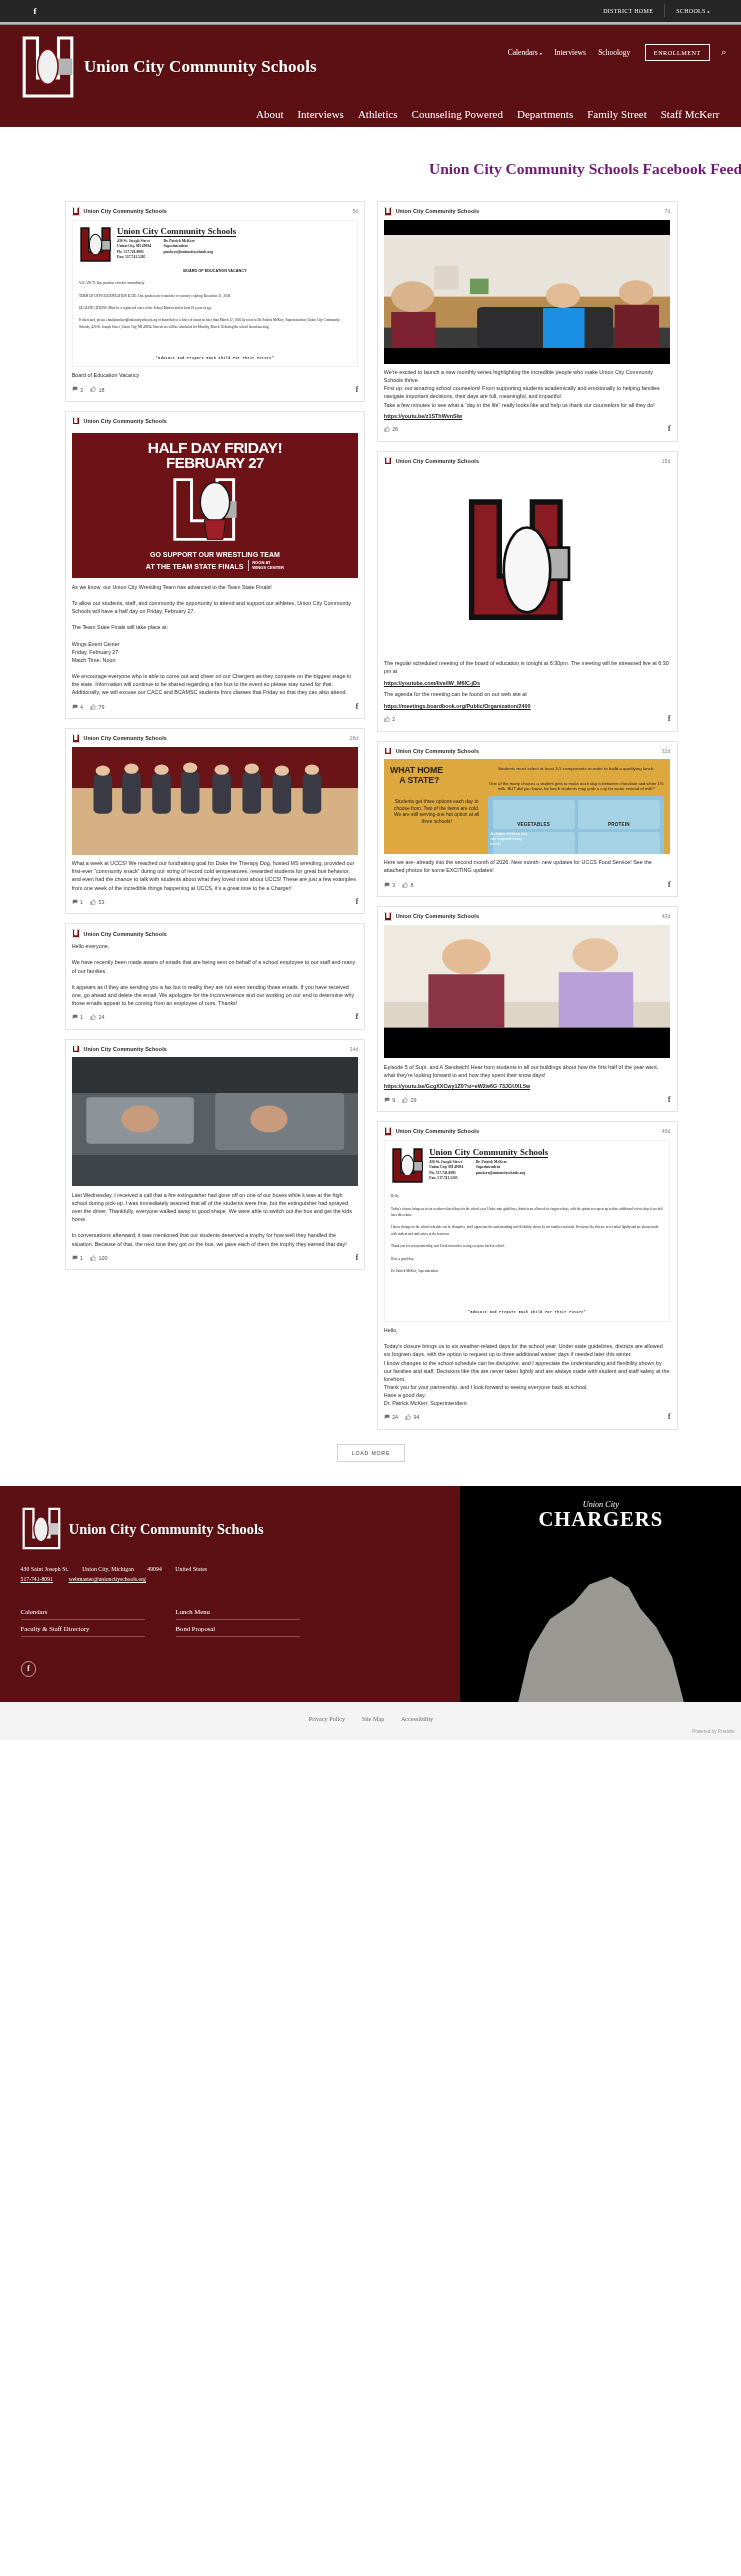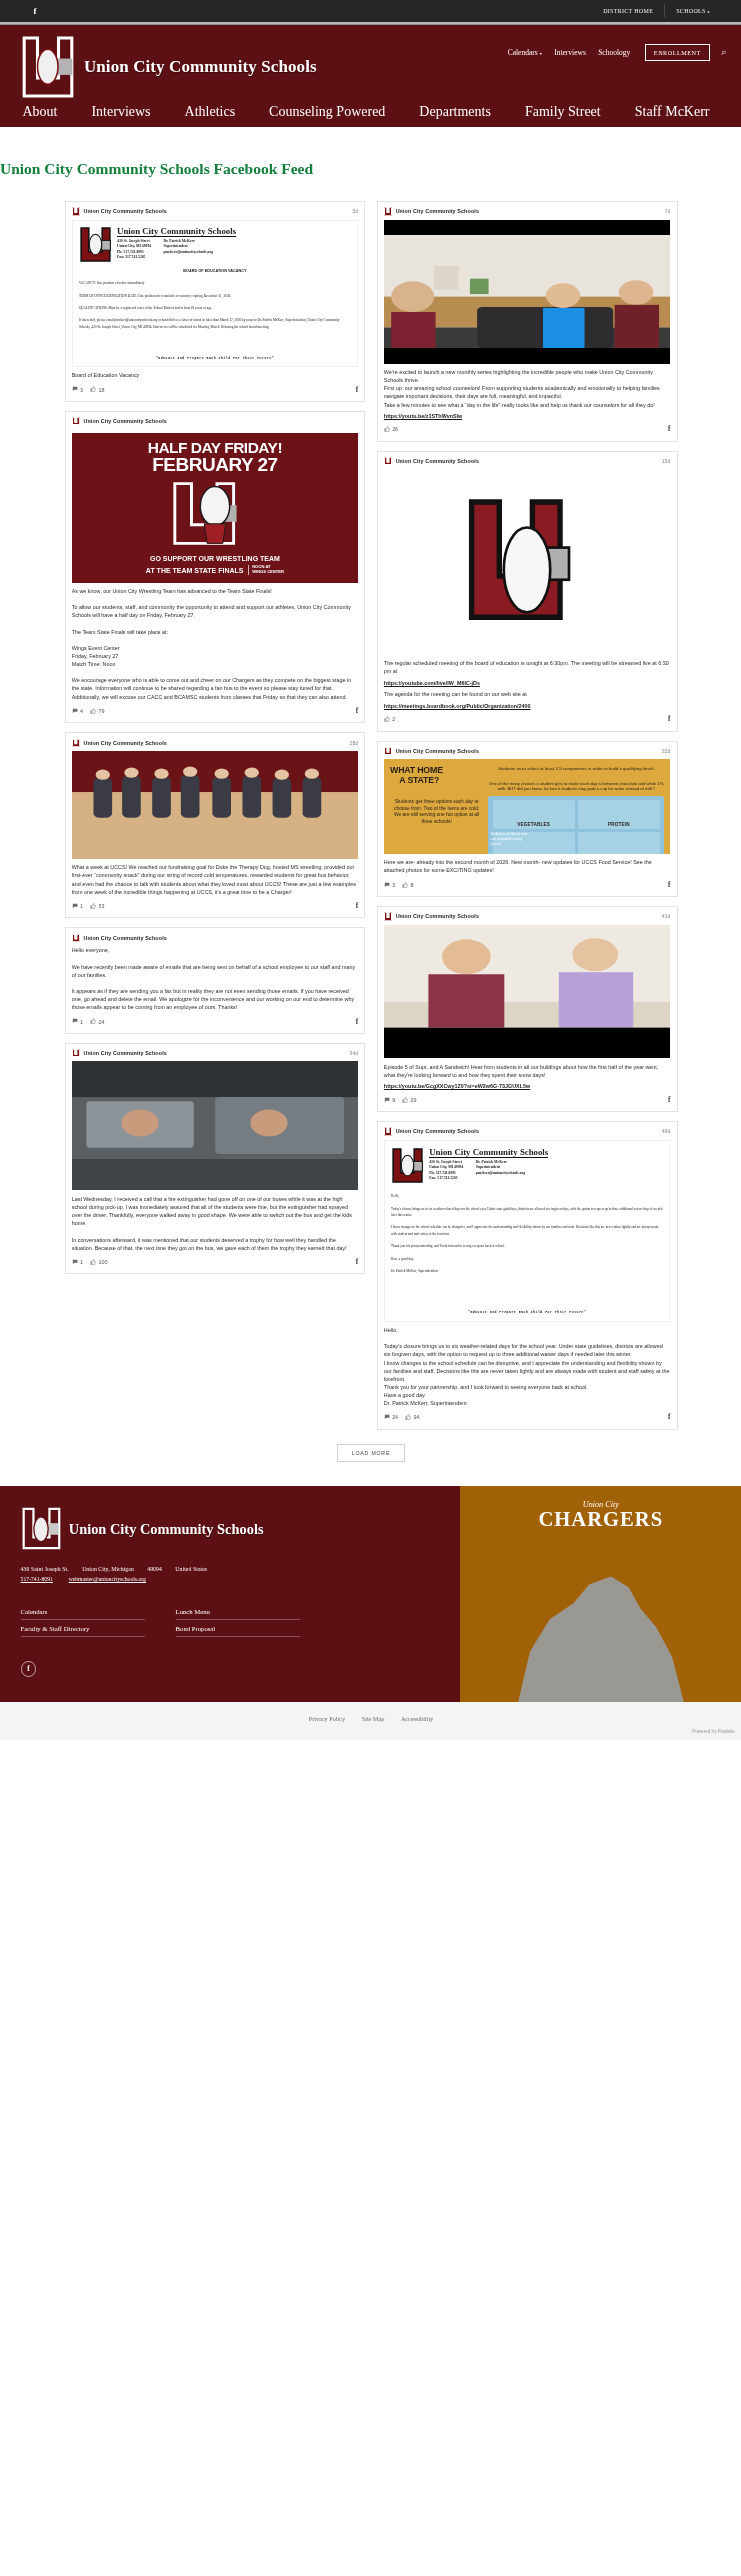--- a/index.html
+++ b/index.html
@@ -50,27 +50,27 @@
   .enroll-btn{
     border:0.5px solid #fff; color:#fff; padding:4.1px 8.2px; font-size:6.2px;
     letter-spacing:0.5px; font-family:"Liberation Serif", serif; margin-left:8.2px;
     background:transparent; cursor:pointer;
   }
   .search-ico{ margin-left:11.3px; color:#fff; font-size:9.3px; cursor:pointer; }
   .mainnav{
     position:absolute; right:15.5px; bottom:7.2px; display:flex; align-items:center;
   }
   .mainnav a{
-    color:#fff; text-decoration:none; font-size:14px; margin:0 17px;
+    color:#fff; text-decoration:none; font-size:11px; margin:0 7px;
     font-family:"Liberation Serif", serif;
   }
 
   
   .page-title{
-    text-align:left; color:#15803d; font-size:15.5px; font-weight:bold;
+    text-align:right; color:#701a75; font-size:15.5px; font-weight:bold;
     font-family:"Liberation Serif", serif; margin:33px 0 23px;
   }
 
   
   .feed{
     width:613px; margin:0 auto; display:flex; gap:11.3px; align-items:flex-start;
   }
   .col{ flex:1 1 0; display:flex; flex-direction:column; gap:9.3px; min-width:0;}
   .post{
     border:0.5px solid #e3e3e3; background:#fff; padding:5.2px 6.2px 7.2px;
@@ -105,21 +105,21 @@
     border-bottom:1px solid #111; padding-bottom:0.5px; display:inline-block;}
   .doc-cols{ display:flex; gap:12.4px; font-family:"Liberation Serif",serif; font-size:3.7px;
     font-weight:bold; line-height:1.5; margin-top:1.5px;}
   .doc-body{ font-family:"Liberation Serif",serif; font-size:3.4px; line-height:2.1; margin-top:7.2px;}
   .doc-center{ text-align:center; font-weight:bold; font-size:3.8px; margin:6.2px 0;}
   .doc-motto{ text-align:center; font-family:"Liberation Mono",monospace;
     font-size:3.2px; font-weight:bold; letter-spacing:0.5px; margin-top:25px;}
 
   .m-halfday{ background:#6d1318; padding:6.2px 4.1px 7.2px; text-align:center; color:#fff;margin-top:8px;}
   .m-halfday .l1{ font-size:15.5px; font-weight:bold; letter-spacing:-0.5px; line-height:1;}
-  .m-halfday .l2{ font-size:19px; font-weight:bold; letter-spacing:-0.5px; line-height:1.05;}
+  .m-halfday .l2{ font-size:15px; font-weight:bold; letter-spacing:-0.5px; line-height:1.05;}
   .m-halfday .l3{ font-size:7px; font-weight:bold; line-height:1.15; margin-top:3.1px;}
   .m-halfday .l4{ font-size:4.1px; font-weight:bold; line-height:1.2;}
   .halfday-mascot{ height:77px; display:flex; align-items:center; justify-content:center;}
 
   .m-logo-big{ background:#fff; height:185px; display:flex; align-items:center; justify-content:center;}
   .m-lunch{ background:#dda93f; padding:7.2px 6.2px; display:flex; gap:5.2px; color:#2b2118;}
   .lunch-left{ width:34%;}
   .lunch-title{ font-size:8.8px; font-weight:bold; line-height:1.1; letter-spacing:-0.2px;}
   .lunch-title .i2{ display:block; margin-left:9.3px;}
   .lunch-blurb{ font-size:4.9px; line-height:1.35; margin-top:13.4px; text-align:center;}
@@ -137,21 +137,21 @@
   .m-letter{ background:#fff; border:0.5px solid #f0f0f0; padding:6.2px;}
   .loadmore-wrap{ width:613px; margin:14.4px auto 0; display:flex; justify-content:center;}
   .loadmore{
     border:0.5px solid #d2d2d2; background:#fff; padding:5.2px 13.4px; font-size:5.2px;
     letter-spacing:0.8px; color:#444; cursor:pointer; font-family:"Liberation Sans",sans-serif;
   }
 
   
   .footer{ margin-top:24px; background:#5d1013; color:#fff; display:flex; min-height:216px;}
   .footer-left{ flex:1 1 62%; padding:19.6px 20.6px 15.5px;}
-  .footer-right{ flex:1 1 38%; background:#a16207; position:relative; overflow:hidden;}
+  .footer-right{ flex:1 1 38%; background:#000000; position:relative; overflow:hidden;}
   .f-brand{ display:flex; align-items:center; }
   .f-title{ font-family:"Liberation Serif",serif; font-weight:bold; font-size:14.4px; margin-left:8.2px;
     text-shadow:0.5px 0.5px 1px rgba(0,0,0,.4);}
   .f-addr{ margin-top:13.4px; font-size:5.7px; font-family:"Liberation Serif",serif; letter-spacing:0.1px;}
   .f-addr span{ margin-right:13.4px;}
   .f-contact{ margin-top:4.1px; font-size:5.7px; font-family:"Liberation Serif",serif;}
   .f-contact a{ color:#fff; }
   .f-links{ display:flex; gap:31px; margin-top:20.6px; }
   .f-col{ width:124px;}
   .f-col a{ display:block; color:#fff; text-decoration:none; font-family:"Liberation Serif",serif;

